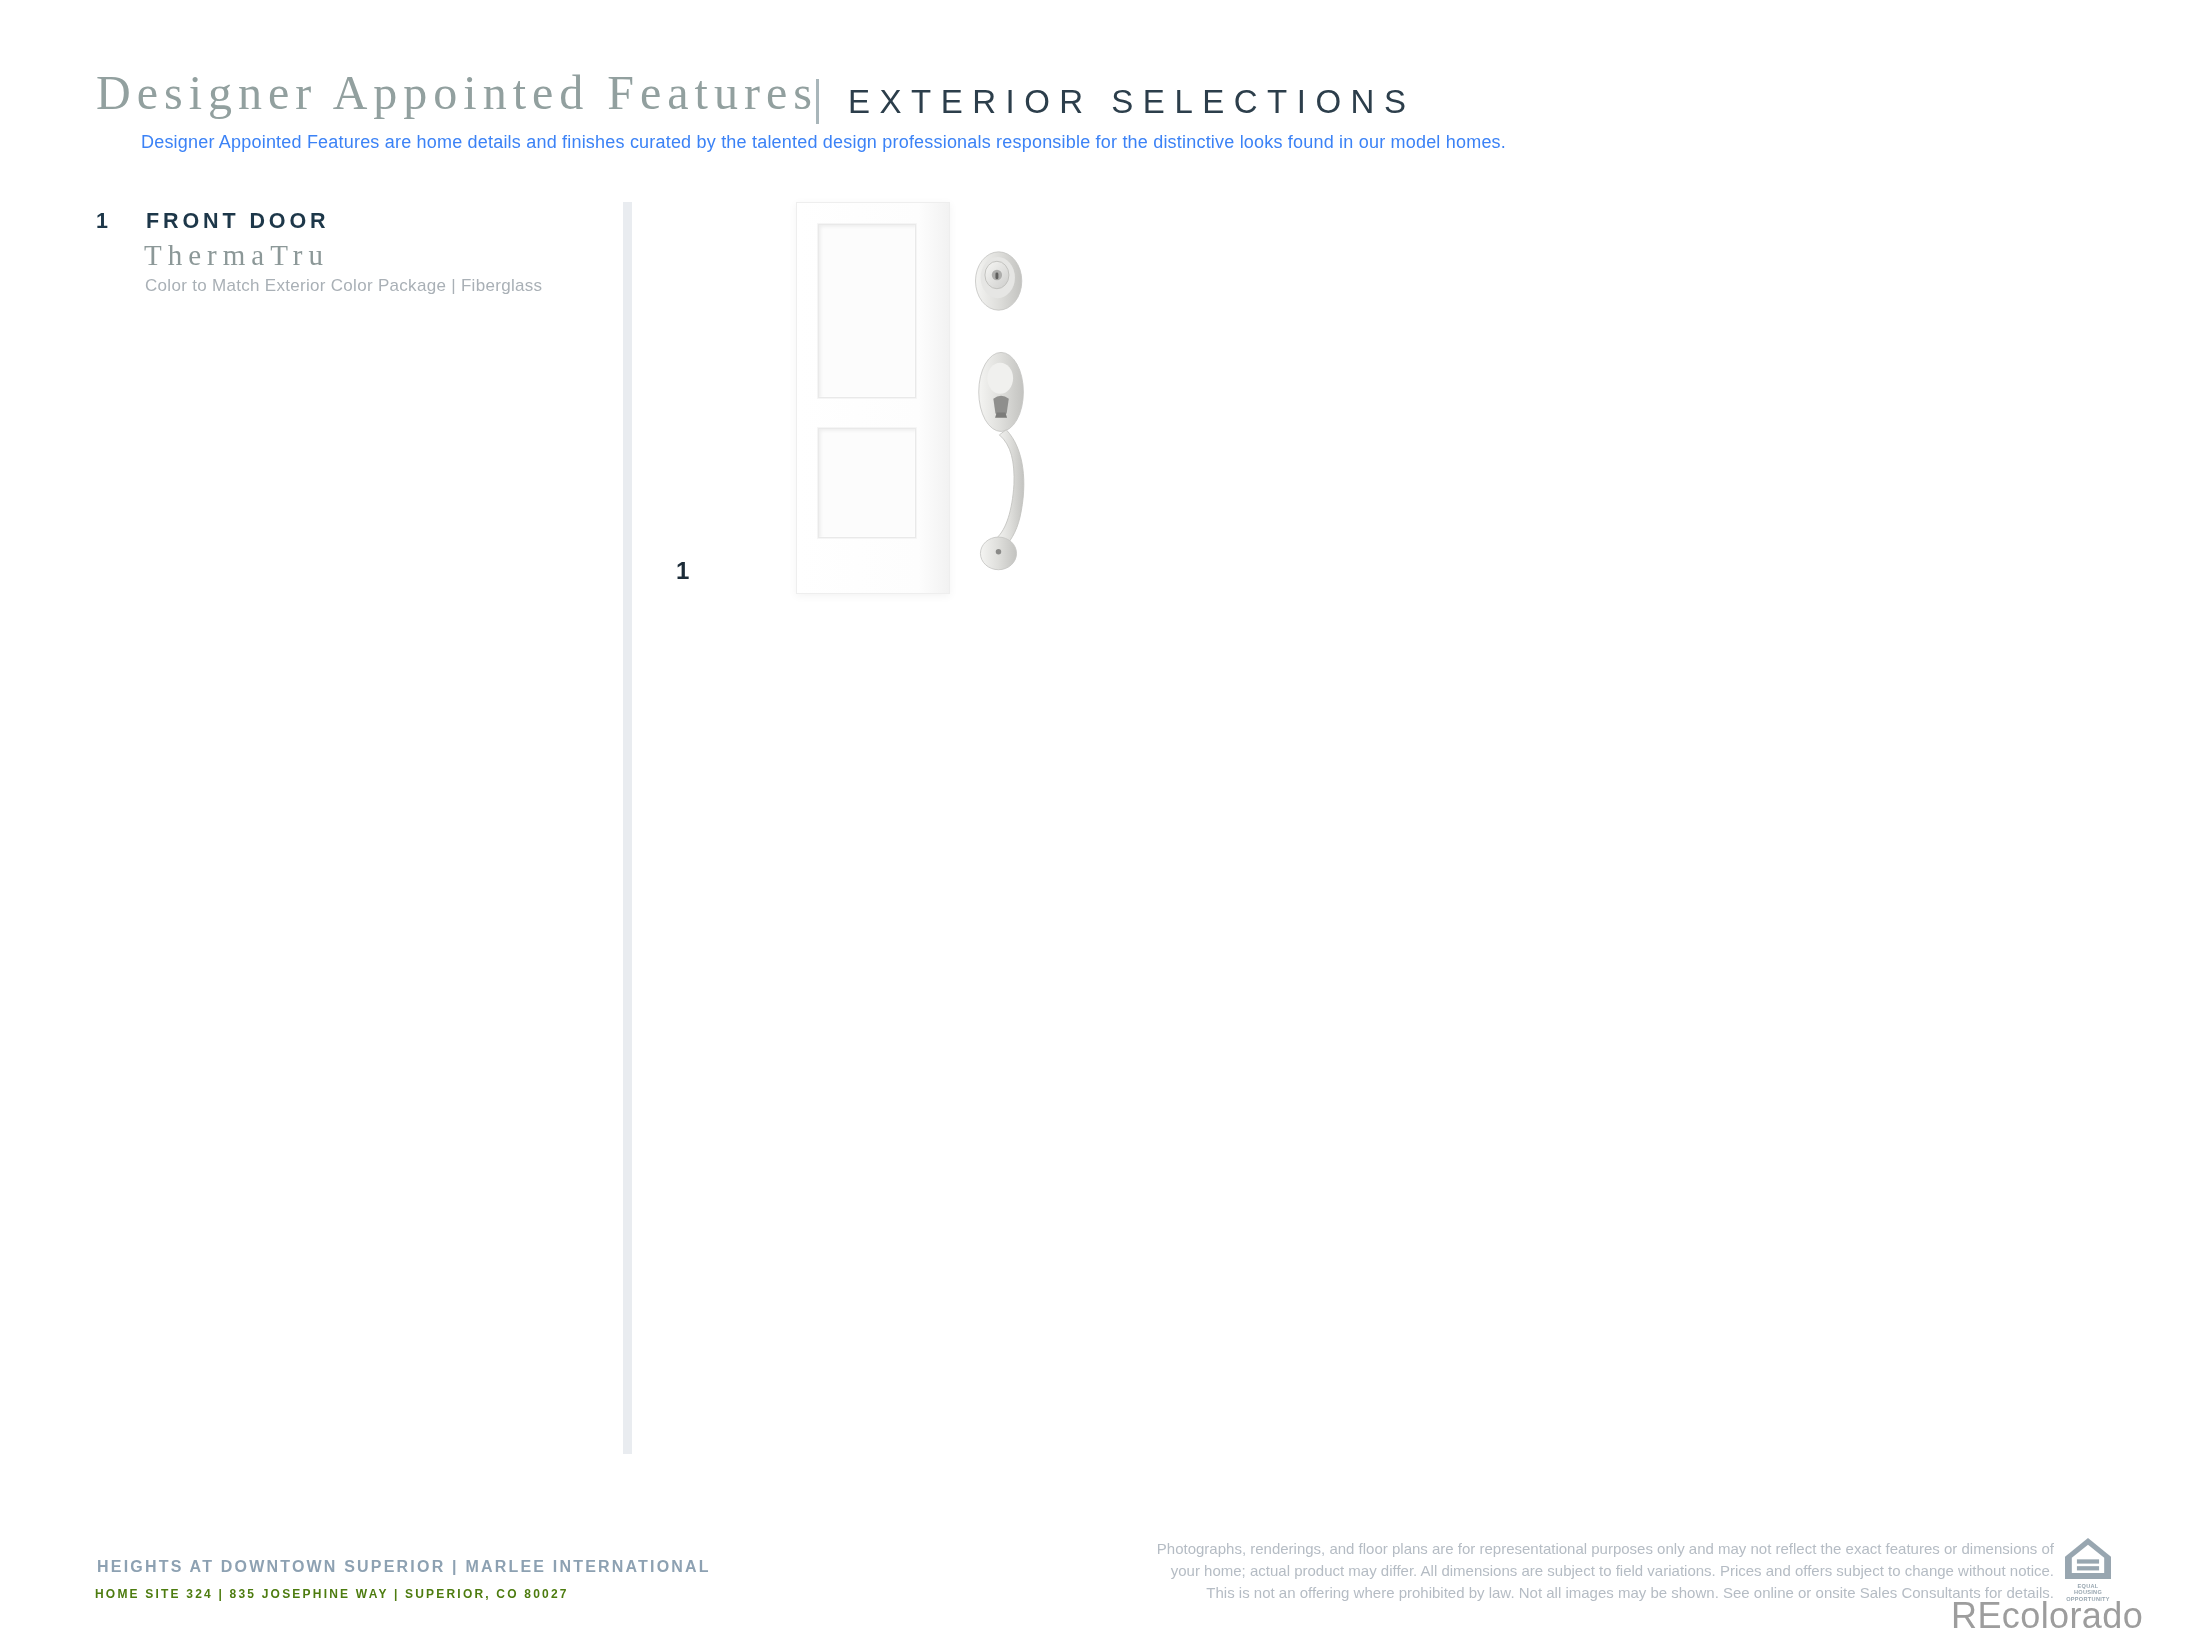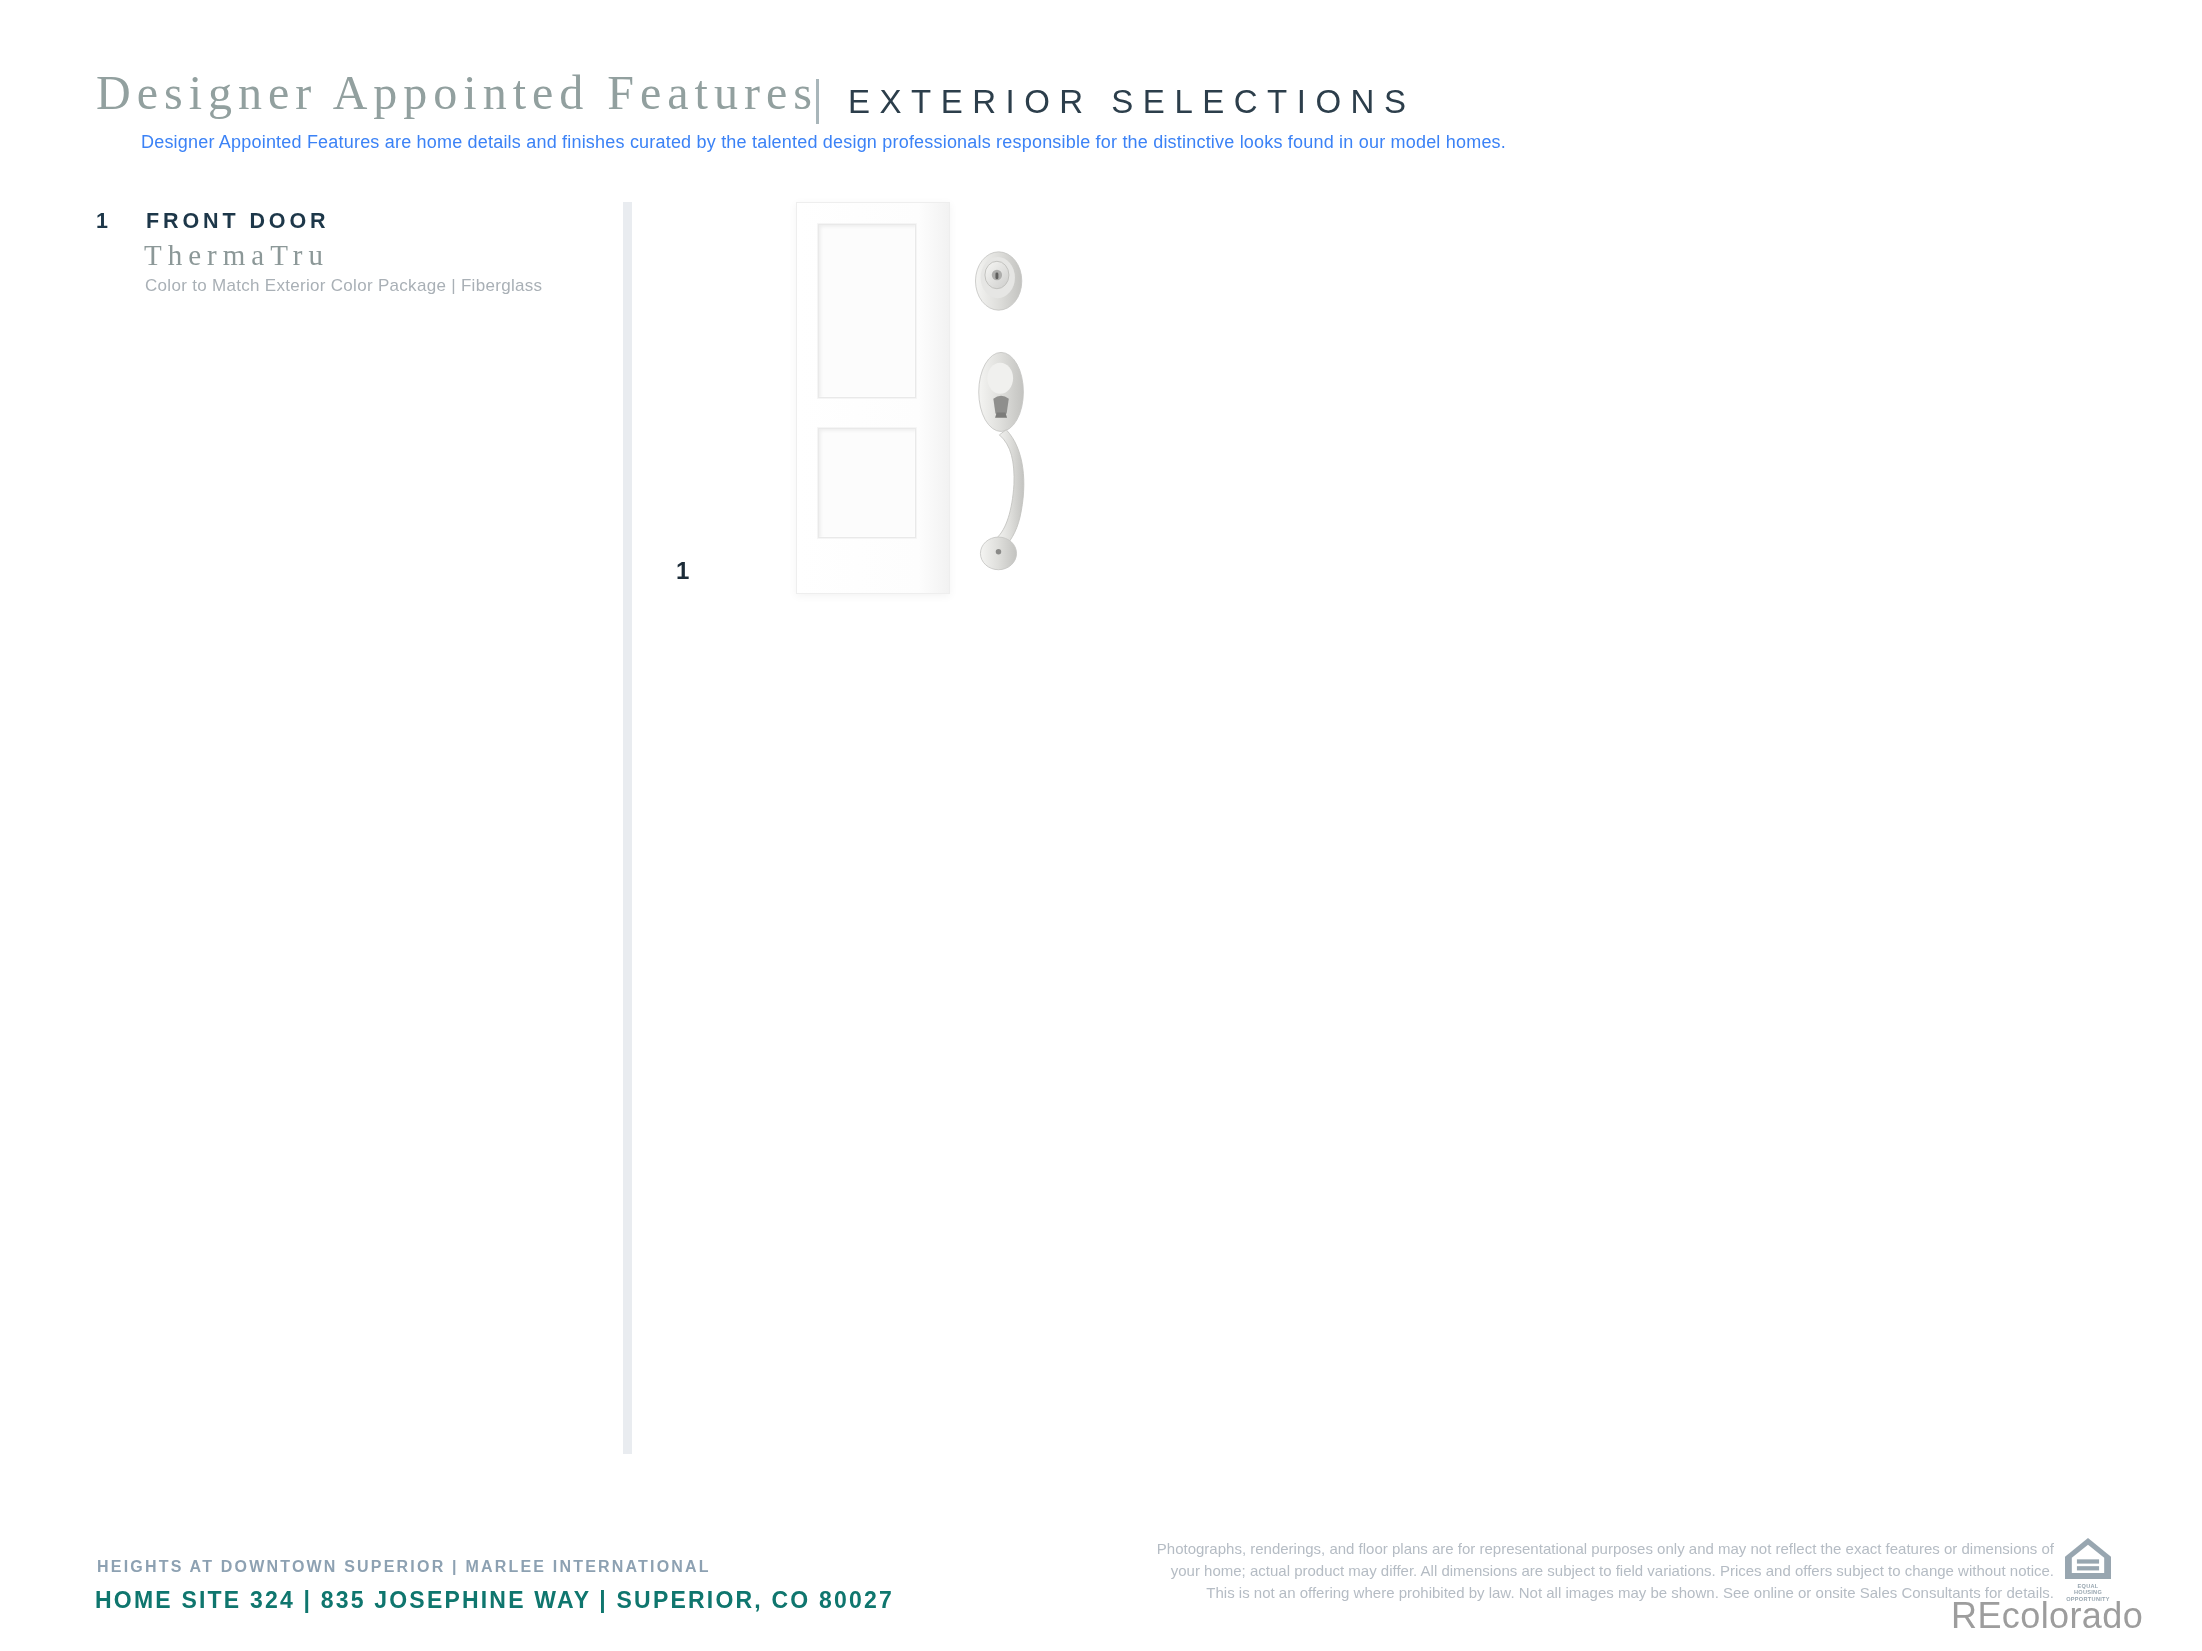--- a/index.html
+++ b/index.html
@@ -108,23 +108,23 @@
   .community-line {
     left: 97px; top: 1558px;
     font-size: 16px; font-weight: bold;
     letter-spacing: 2.2px;
     color: #8fa; 
     color: #8da1b2;
     white-space: nowrap;
   }
   .address-line {
     left: 95px; top: 1587px;
-    font-size: 23px; font-weight: bold;
+    font-size: 12px; font-weight: bold;
     letter-spacing: 2.2px;
-    color: #0f766e;
+    color: #4d7c0f;
     white-space: nowrap;
   }
   .disclaimer {
     left: 1114px; top: 1538px;
     width: 940px;
     text-align: right;
     font-size: 15px;
     line-height: 1.45;
     color: #b5bcc4;
   }

